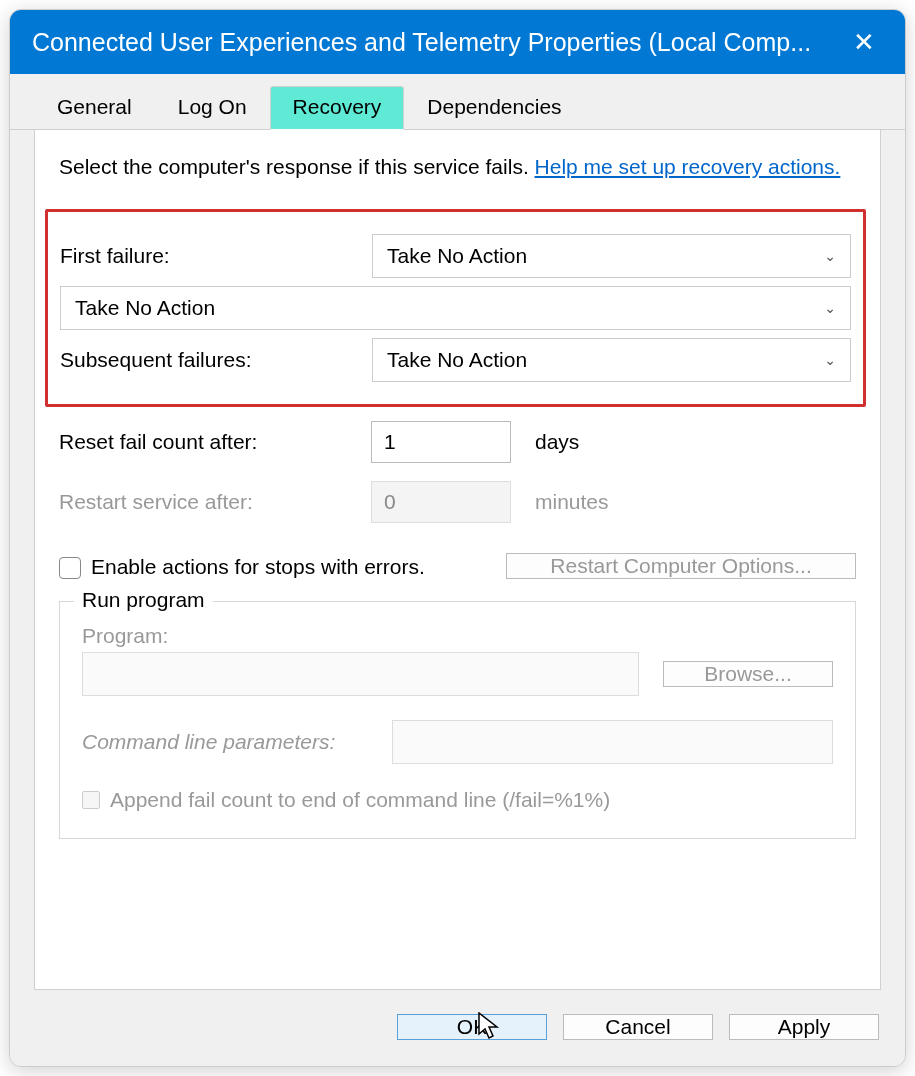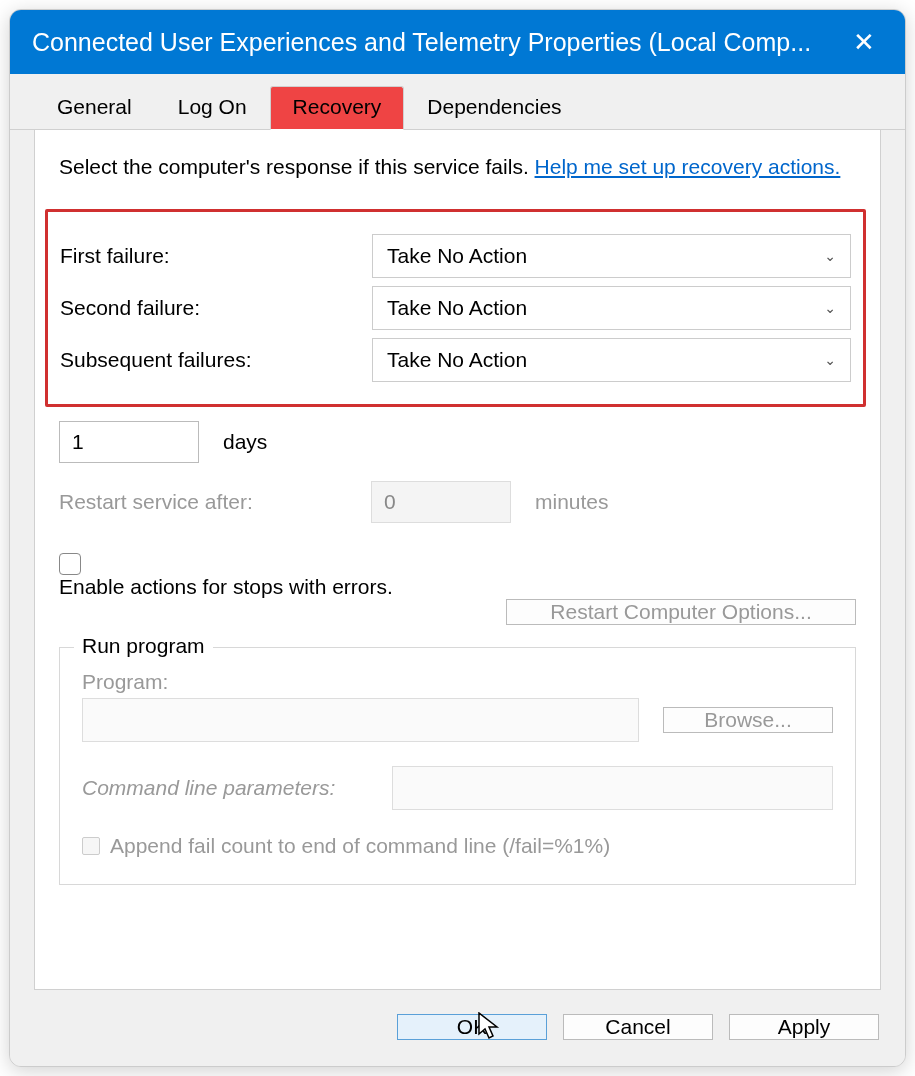--- a/index.html
+++ b/index.html
@@ -57,21 +57,21 @@
   }
   .tab {
     padding: 8px 22px 10px 22px;
     cursor: pointer;
     background: transparent;
     border: 1px solid transparent;
     margin-bottom: -1px;
     position: relative;
   }
   .tab.active {
-    background: #ef4444;
+    background: #5eead4;
     border: 1px solid #d0d0d0;
     border-bottom: 1px solid #fff;
     border-radius: 3px 3px 0 0;
   }
   .panel {
     background: #fff;
     margin: 0 24px;
     padding: 22px 24px 30px 24px;
     border: 1px solid #d0d0d0;
     border-top: none;
@@ -118,21 +118,21 @@
     height: 42px;
     border: 1px solid #bbb;
     background: #fff;
     padding: 0 12px;
     font-size: 21px;
     font-family: inherit;
   }
   .num-input.disabled { background: #f4f4f4; color: #888; border-color: #ddd; }
   .unit { margin-left: 24px; }
   .disabled-text { color: #999; }
-  .cb-row { display: flex; align-items: flex-start; margin-top: 30px; flex-direction: column; }
+  .cb-row { display: flex; align-items: flex-end; margin-top: 30px; }
   .checkbox {
     width: 22px; height: 22px;
     border: 1px solid #888;
     border-radius: 4px;
     margin-right: 10px;
     background: #fff;
     cursor: pointer;
   }
   .checkbox.disabled { border-color: #ccc; background: #f6f6f6; cursor: default; }
   .btn {
@@ -221,36 +221,36 @@
 
     <div class="highlight-box">
       <div class="row">
         <div class="row-label">First failure:</div>
         <div class="select">
           <span>Take No Action</span>
           <span class="chev">⌄</span>
         </div>
       </div>
       <div class="row">
-        <div class="row-label">Second failure:</div>
         <div class="select">
           <span>Take No Action</span>
           <span class="chev">⌄</span>
         </div>
       </div>
       <div class="row">
         <div class="row-label">Subsequent failures:</div>
         <div class="select">
           <span>Take No Action</span>
           <span class="chev">⌄</span>
         </div>
       </div>
     </div>
 
     <div class="row">
+      <div class="row-label">Reset fail count after:</div>
       <input class="num-input" value="1" style="">
       <span class="unit">days</span>
     </div>
 
     <div class="row" style="margin-top:18px;">
       <div class="row-label disabled-text">Restart service after:</div>
       <input class="num-input disabled" disabled="" value="0" style="">
       <span class="unit disabled-text">minutes</span>
     </div>
 

